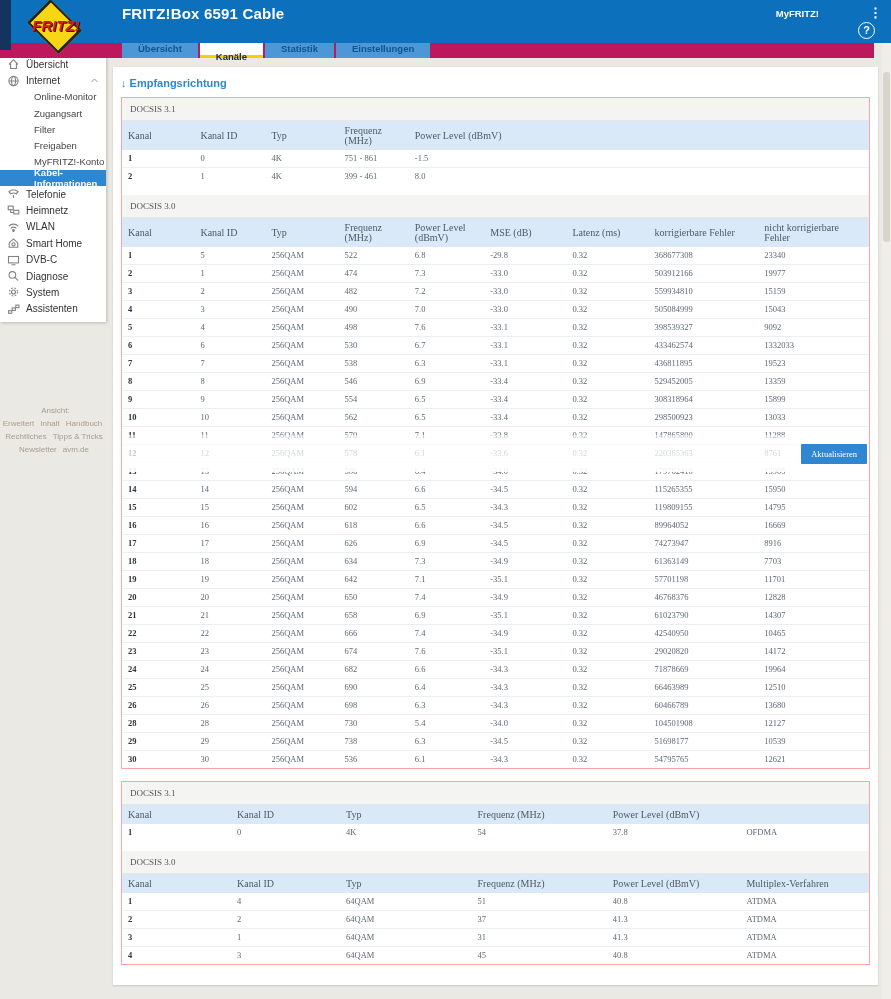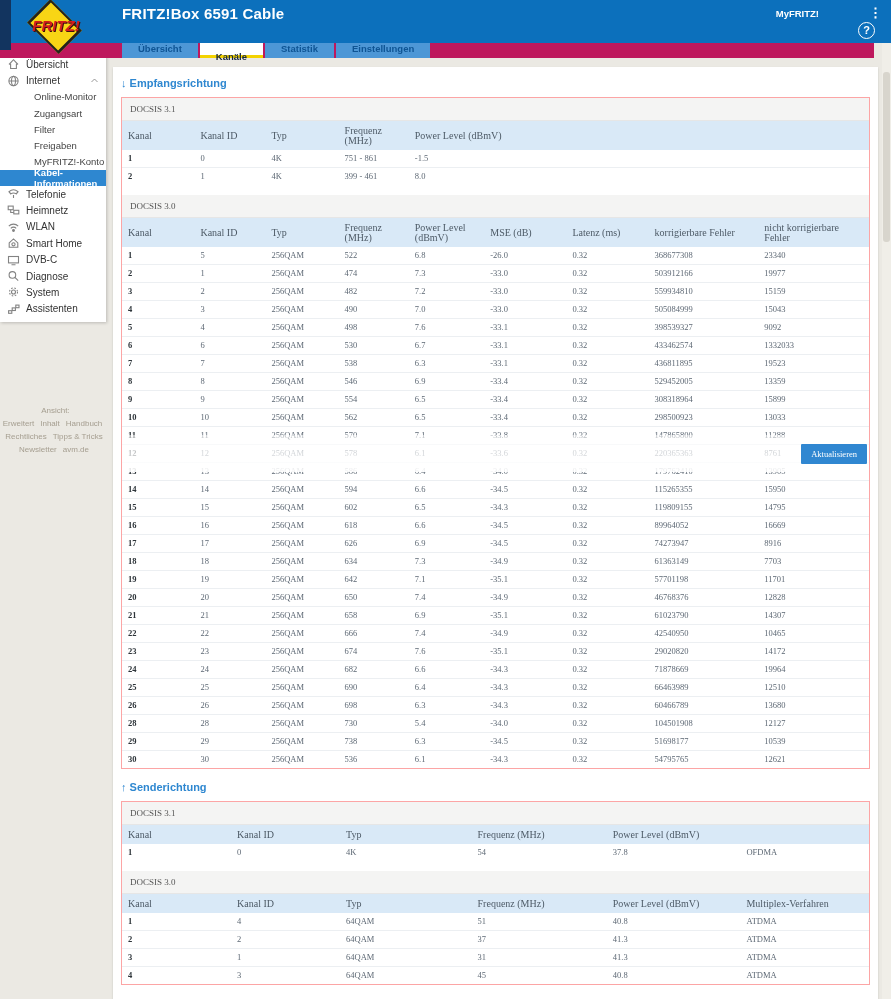--- a/index.html
+++ b/index.html
@@ -253,21 +253,21 @@
                 <th>nicht korrigierbare Fehler</th>
               </tr>
             </thead>
           <tbody>
               <tr>
                 <td class="first">1</td>
                 <td>5</td>
                 <td>256QAM</td>
                 <td>522</td>
                 <td>6.8</td>
-                <td>-26.0</td>
+                <td>-29.8</td>
                 <td>0.32</td>
                 <td>368677308</td>
                 <td>23340</td>
               </tr>
               <tr>
                 <td class="first">2</td>
                 <td>1</td>
                 <td>256QAM</td>
                 <td>474</td>
                 <td>7.3</td>
@@ -574,24 +574,20 @@
                 <td>12621</td>
               </tr>
             </tbody>
         </table>
         <div class="refresh-overlay">
           <button class="refresh-btn">Aktualisieren</button>
         </div>
       </div>
     </div>
 
-    <div class="section-title">
-      <span>↑</span>
-      <span>Senderichtung</span>
-    </div>
 
     <div class="tbl-box">
       <div class="tbl-band">DOCSIS 3.1</div>
       <table class="t6">
         <thead>
             <tr>
               <th>Kanal</th>
               <th>Kanal ID</th>
               <th>Typ</th>
               <th>Frequenz (MHz)</th>

